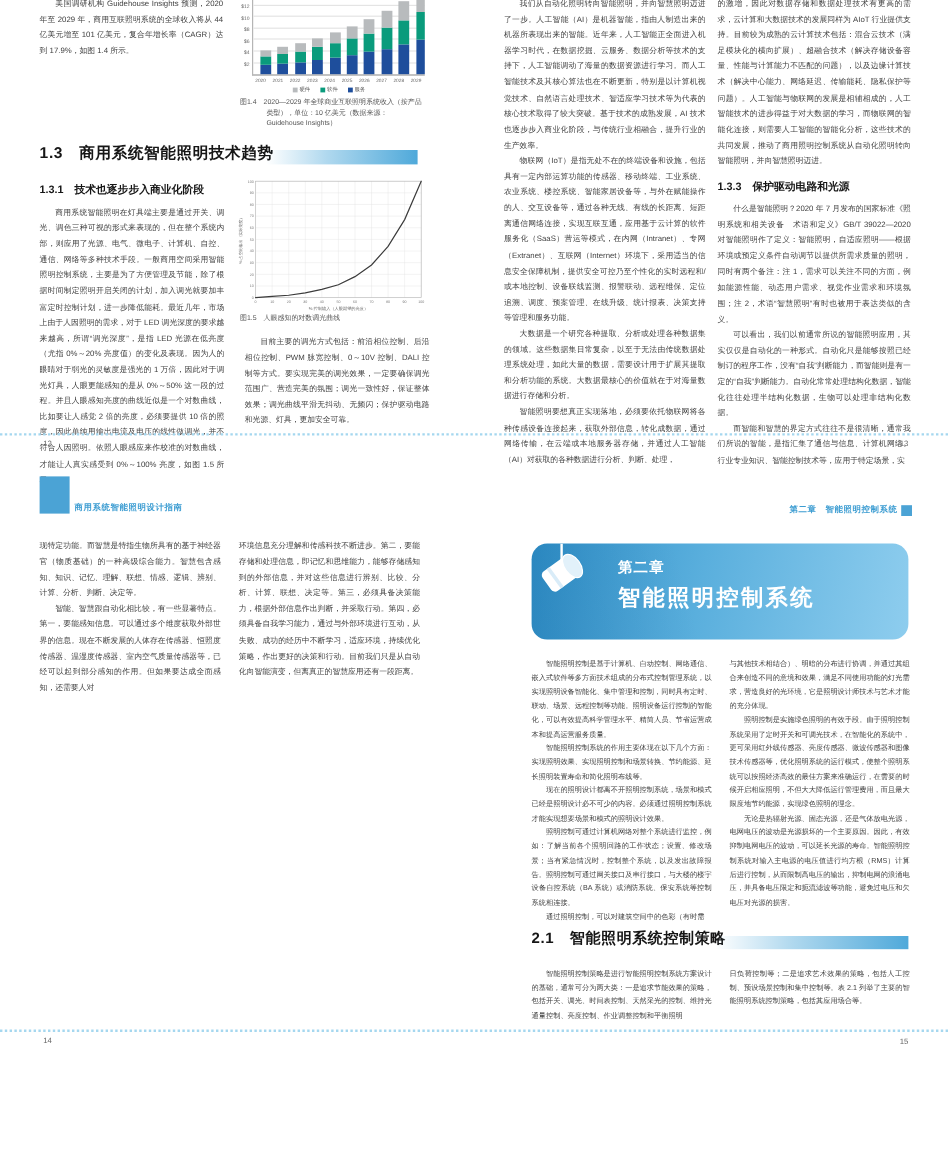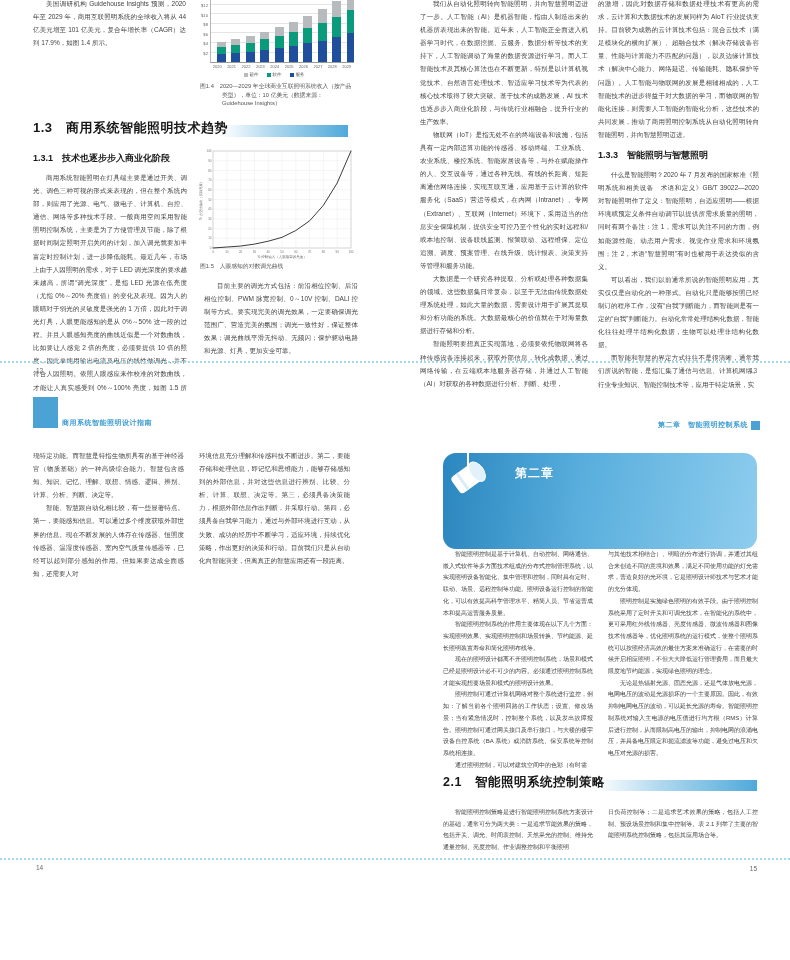--- a/index.html
+++ b/index.html
@@ -217,21 +217,21 @@
     <p class="body ind abs" style="left:204px;top:279px;width:154px;">目前主要的调光方式包括：前沿相位控制、后沿相位控制、PWM 脉宽控制、0～10V 控制、DALI 控制等方式。要实现完美的调光效果，一定要确保调光范围广、营造完美的氛围；调光一致性好，保证整体效果；调光曲线平滑无抖动、无频闪；保护驱动电路和光源、灯具，更加安全可靠。</p>
 
     <div class="abs" style="left:420px;top:-3px;width:168px;">
       <p class="body ind">我们从自动化照明转向智能照明，并向智慧照明迈进了一步。人工智能（AI）是机器智能，指由人制造出来的机器所表现出来的智能。近年来，人工智能正全面进入机器学习时代，在数据挖掘、云服务、数据分析等技术的支持下，人工智能调动了海量的数据资源进行学习。而人工智能技术及其核心算法也在不断更新，特别是以计算机视觉技术、自然语言处理技术、智适应学习技术等为代表的核心技术取得了较大突破。基于技术的成熟发展，AI 技术也逐步步入商业化阶段，与传统行业相融合，提升行业的生产效率。</p>
       <p class="body ind">物联网（IoT）是指无处不在的终端设备和设施，包括具有一定内部运算功能的传感器、移动终端、工业系统、农业系统、楼控系统、智能家居设备等，与外在赋能操作的人、交互设备等，通过各种无线、有线的长距离、短距离通信网络连接，实现互联互通，应用基于云计算的软件服务化（SaaS）营运等模式，在内网（Intranet）、专网（Extranet）、互联网（Internet）环境下，采用适当的信息安全保障机制，提供安全可控乃至个性化的实时远程和/或本地控制、设备联线监测、报警联动、远程维保、定位追溯、调度、预案管理、在线升级、统计报表、决策支持等管理和服务功能。</p>
       <p class="body ind">大数据是一个研究各种提取、分析或处理各种数据集的领域。这些数据集日常复杂，以至于无法由传统数据处理系统处理，如此大量的数据，需要设计用于扩展其提取和分析功能的系统。大数据最核心的价值就在于对海量数据进行存储和分析。</p>
       <p class="body ind">智能照明要想真正实现落地，必须要依托物联网将各种传感设备连接起来，获取外部信息，转化成数据，通过网络传输，在云端或本地服务器存储，并通过人工智能（AI）对获取的各种数据进行分析、判断、处理，</p>
     </div>
     <div class="abs" style="left:598px;top:-3px;width:161px;">
       <p class="body">的激增，因此对数据存储和数据处理技术有更高的需求，云计算和大数据技术的发展同样为 AIoT 行业提供支持。目前较为成熟的云计算技术包括：混合云技术（满足模块化的横向扩展）、超融合技术（解决存储设备容量、性能与计算能力不匹配的问题），以及边缘计算技术（解决中心能力、网络延迟、传输能耗、隐私保护等问题）。人工智能与物联网的发展是相辅相成的，人工智能技术的进步得益于对大数据的学习，而物联网的智能化连接，则需要人工智能的智能化分析，这些技术的共同发展，推动了商用照明控制系统从自动化照明转向智能照明，并向智慧照明迈进。</p>
-      <h3 class="subsec" style="margin:8px 0 6px;">1.3.3　智能照明与智慧照明</h3>
+      <h3 class="subsec" style="margin:8px 0 6px;">1.3.3　保护驱动电路和光源</h3>
       <p class="body ind">什么是智能照明？2020 年 7 月发布的国家标准《照明系统和相关设备　术语和定义》GB/T 39022—2020 对智能照明作了定义：智能照明，自适应照明——根据环境或预定义条件自动调节以提供所需求质量的照明，同时有两个备注：注 1，需求可以关注不同的方面，例如能源性能、动态用户需求、视觉作业需求和环境氛围；注 2，术语“智慧照明”有时也被用于表达类似的含义。</p>
       <p class="body ind">可以看出，我们以前通常所说的智能照明应用，其实仅仅是自动化的一种形式。自动化只是能够按照已经制订的程序工作，没有“自我”判断能力，而智能则是有一定的“自我”判断能力。自动化常常处理结构化数据，智能化往往处理半结构化数据，生物可以处理非结构化数据。</p>
       <p class="body ind">而智能和智慧的界定方式往往不是很清晰，通常我们所说的智能，是指汇集了通信与信息、计算机网络、行业专业知识、智能控制技术等，应用于特定场景，实</p>
     </div>
 
     <div class="dotted abs" style="top:361px;"></div>
     <div class="pagenum abs" style="left:36px;top:367px;">12</div>
     <div class="pagenum r abs" style="left:700px;top:367px;width:57px;">13</div>
   </div>
 
@@ -244,24 +244,25 @@
       <p class="body">现特定功能。而智慧是特指生物所具有的基于神经器官（物质基础）的一种高级综合能力。智慧包含感知、知识、记忆、理解、联想、情感、逻辑、辨别、计算、分析、判断、决定等。</p>
       <p class="body ind">智能、智慧跟自动化相比较，有一些显著特点。第一，要能感知信息。可以通过多个维度获取外部世界的信息。现在不断发展的人体存在传感器、恒照度传感器、温湿度传感器、室内空气质量传感器等，已经可以起到部分感知的作用。但如果要达成全面感知，还需要人对</p>
     </div>
     <div class="abs" style="left:199px;top:52px;width:151px;">
       <p class="body">环境信息充分理解和传感科技不断进步。第二，要能存储和处理信息，即记忆和思维能力，能够存储感知到的外部信息，并对这些信息进行辨别、比较、分析、计算、联想、决定等。第三，必须具备决策能力，根据外部信息作出判断，并采取行动。第四，必须具备自我学习能力，通过与外部环境进行互动，从失败、成功的经历中不断学习，适应环境，持续优化策略，作出更好的决策和行动。目前我们只是从自动化向智能演变，但离真正的智慧应用还有一段距离。</p>
     </div>
 
     <div class="hdr-text abs r" style="left:560px;top:23px;width:188px;">第二章　智能照明控制系统</div>
     <div class="hdr-square-sm abs" style="left:751px;top:24px;"></div>
 
-    <div class="banner abs" style="left:443px;top:56px;width:314px;height:96px;">
+    <div class="banner abs" style="left:443px;top:56px;width:314px;height:80px;">
       <div class="cord" style="left:24px;"></div>
       <div class="lamp"></div>
       <div class="banner-label">第二章</div>
+      <div class="banner-title">智能照明控制系统</div>
     </div>
 
     <div class="abs" style="left:443px;top:152px;width:150px;">
       <p class="body2 ind2">智能照明控制是基于计算机、自动控制、网络通信、嵌入式软件等多方面技术组成的分布式控制管理系统，以实现照明设备智能化、集中管理和控制，同时具有定时、联动、场景、远程控制等功能。照明设备运行控制的智能化，可以有效提高科学管理水平、精简人员、节省运营成本和提高运营服务质量。</p>
       <p class="body2 ind2">智能照明控制系统的作用主要体现在以下几个方面：实现照明效果、实现照明控制和场景转换、节约能源、延长照明装置寿命和简化照明布线等。</p>
       <p class="body2 ind2">现在的照明设计都离不开照明控制系统，场景和模式已经是照明设计必不可少的内容。必须通过照明控制系统才能实现想要场景和模式的照明设计效果。</p>
       <p class="body2 ind2">照明控制可通过计算机网络对整个系统进行监控，例如：了解当前各个照明回路的工作状态；设置、修改场景；当有紧急情况时，控制整个系统，以及发出故障报告。照明控制可通过网关接口及串行接口，与大楼的楼宇设备自控系统（BA 系统）或消防系统、保安系统等控制系统相连接。</p>
       <p class="body2 ind2">通过照明控制，可以对建筑空间中的色彩（有时需</p>
     </div>
     <div class="abs" style="left:608px;top:152px;width:150px;">

